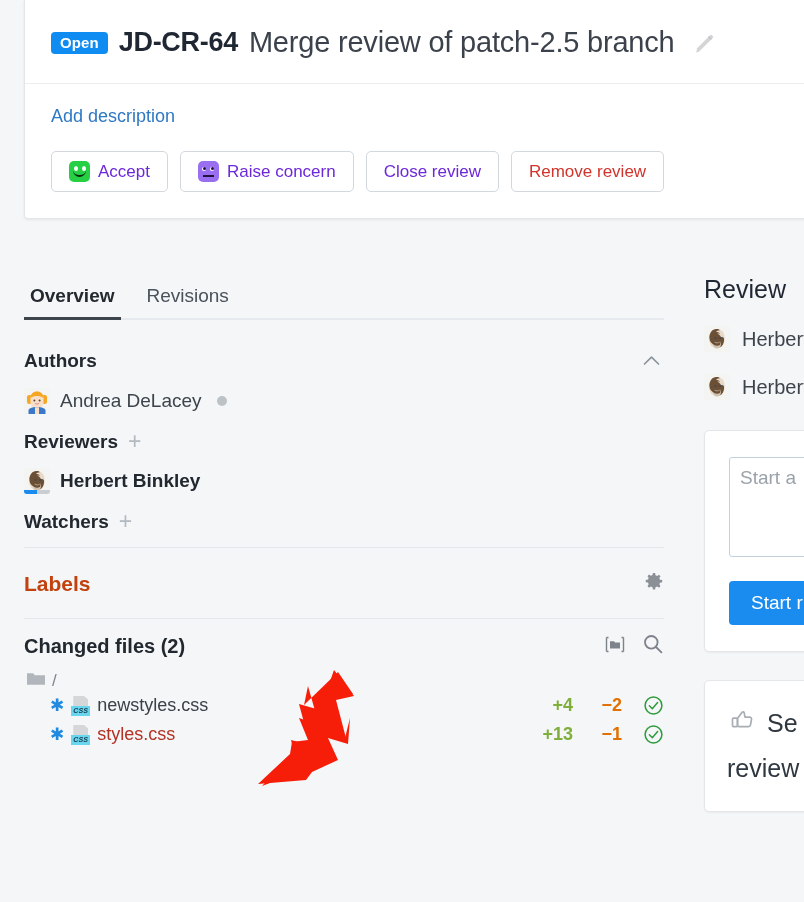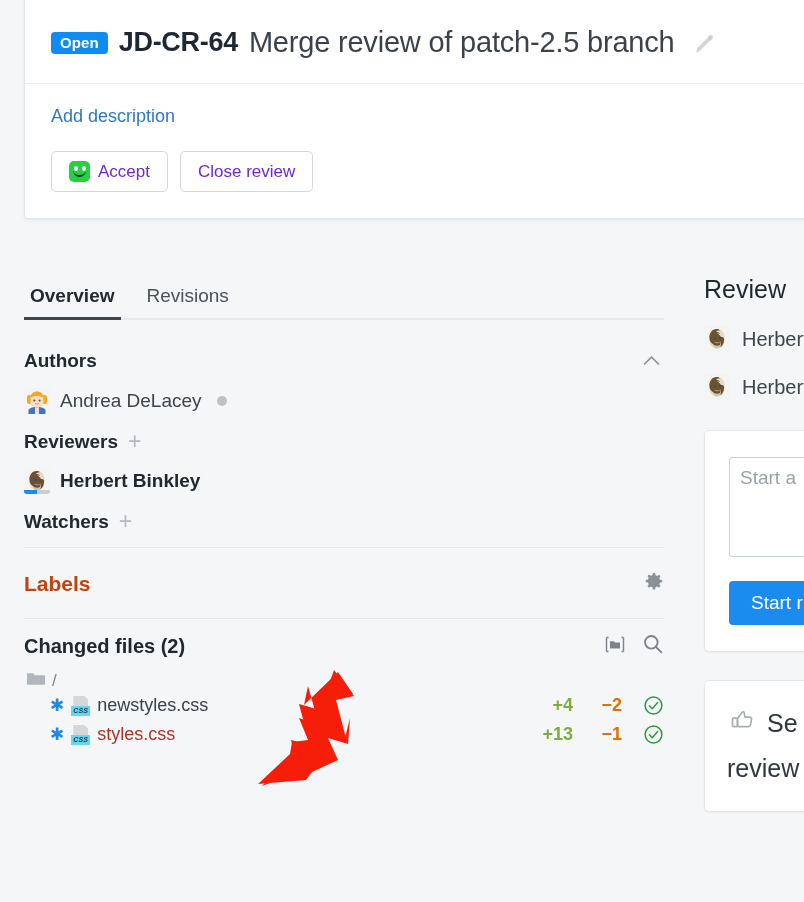--- a/index.html
+++ b/index.html
@@ -381,25 +381,38 @@
 
         <button class="btn">
           <span class="face green">
             <i class="eye l"></i>
               <i class="eye r"></i>
               <i class="mouth"></i>
           </span>
           <span>Accept</span>
         </button>
 
+        <button class="btn">
+          <span class="face purple">
+            <i class="eye l"></i>
+              <i class="eye r"></i>
+            <i class="pupil l"></i>
+              <i class="pupil r"></i>
+            <i class="mouth"></i>
+          </span>
+          <span>Raise concern</span>
+        </button>
 
         <button class="btn">
           <span>Close review</span>
         </button>
 
+        <button class="btn danger">
+          <span>Remove review</span>
+        </button>
 
       </div>
     </div>
   </div>
 
   <div class="tabs">
     <div class="tab active">
       <span>Overview</span>
     </div>
     <div class="tab">

